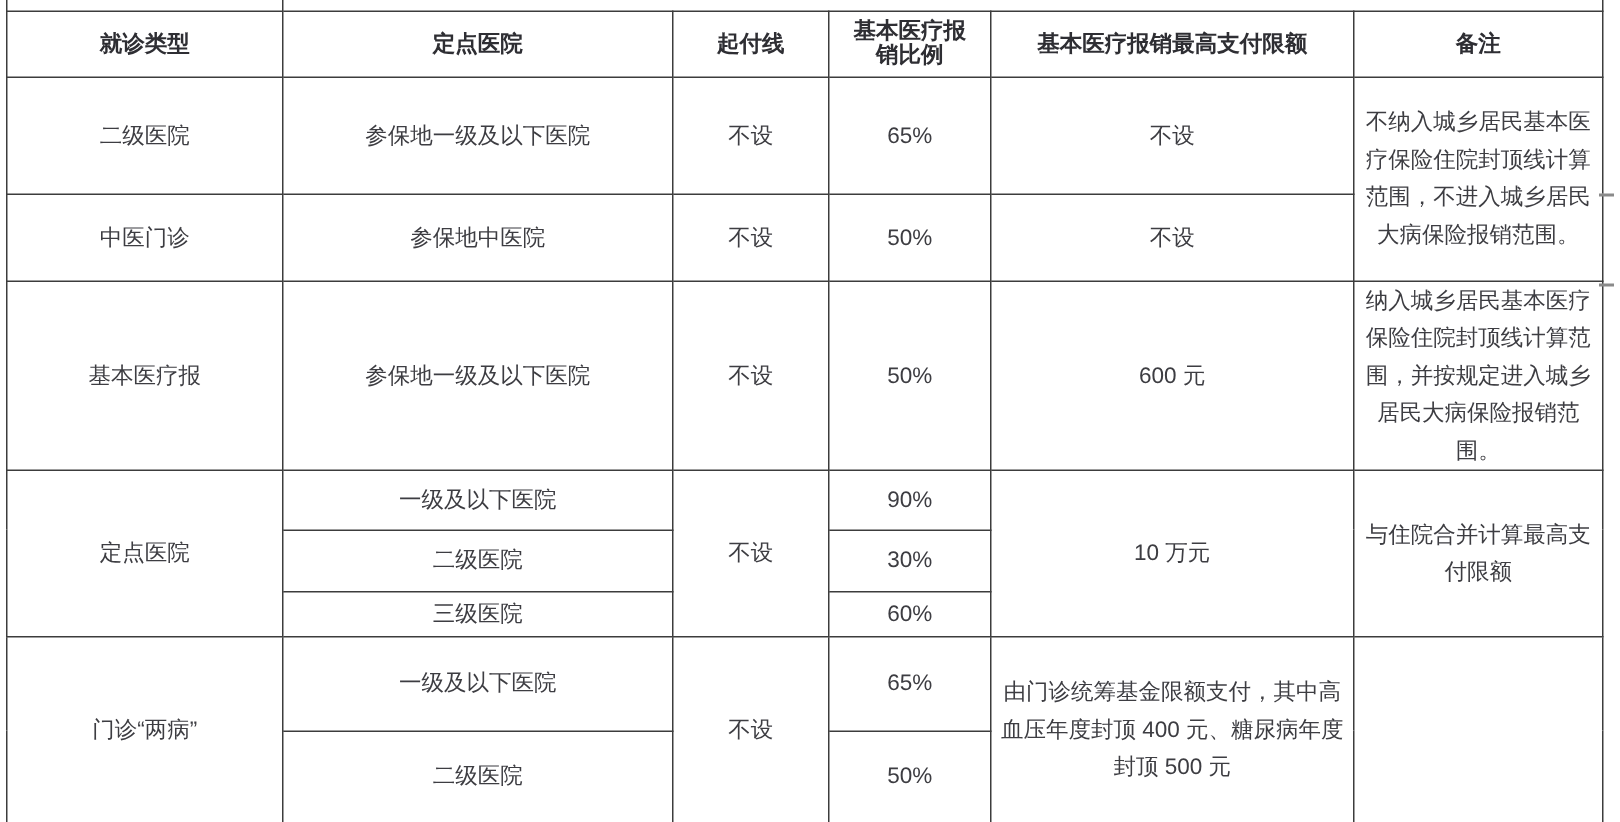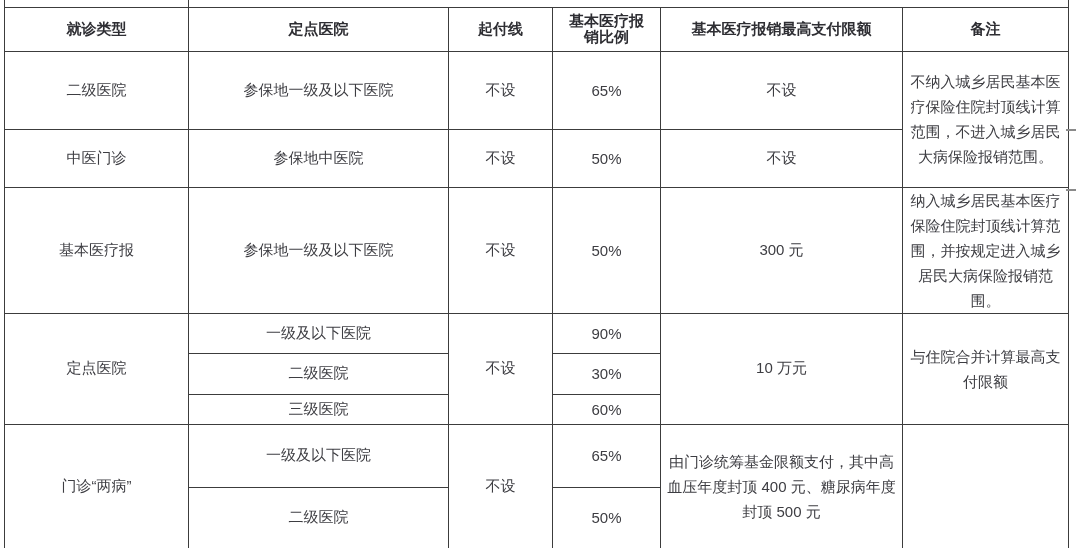--- a/index.html
+++ b/index.html
@@ -83,21 +83,21 @@
       <td>不设</td>
       <td>50%</td>
       <td>不设</td>
     </tr>
 
     <tr style="height:118px">
       <td>基本医疗报</td>
       <td>参保地一级及以下医院</td>
       <td>不设</td>
       <td>50%</td>
-      <td>300 元</td>
+      <td>600 元</td>
       <td class="remarks">纳入城乡居民基本医疗保险住院封顶线计算范围，并按规定进入城乡居民大病保险报销范围。</td>
     </tr>
 
     <tr style="height:40px">
       <td rowspan="3">定点医院</td>
       <td>一级及以下医院</td>
       <td rowspan="3">不设</td>
       <td>90%</td>
       <td rowspan="3">10 万元</td>
       <td class="remarks" rowspan="3">与住院合并计算最高支付限额</td>

